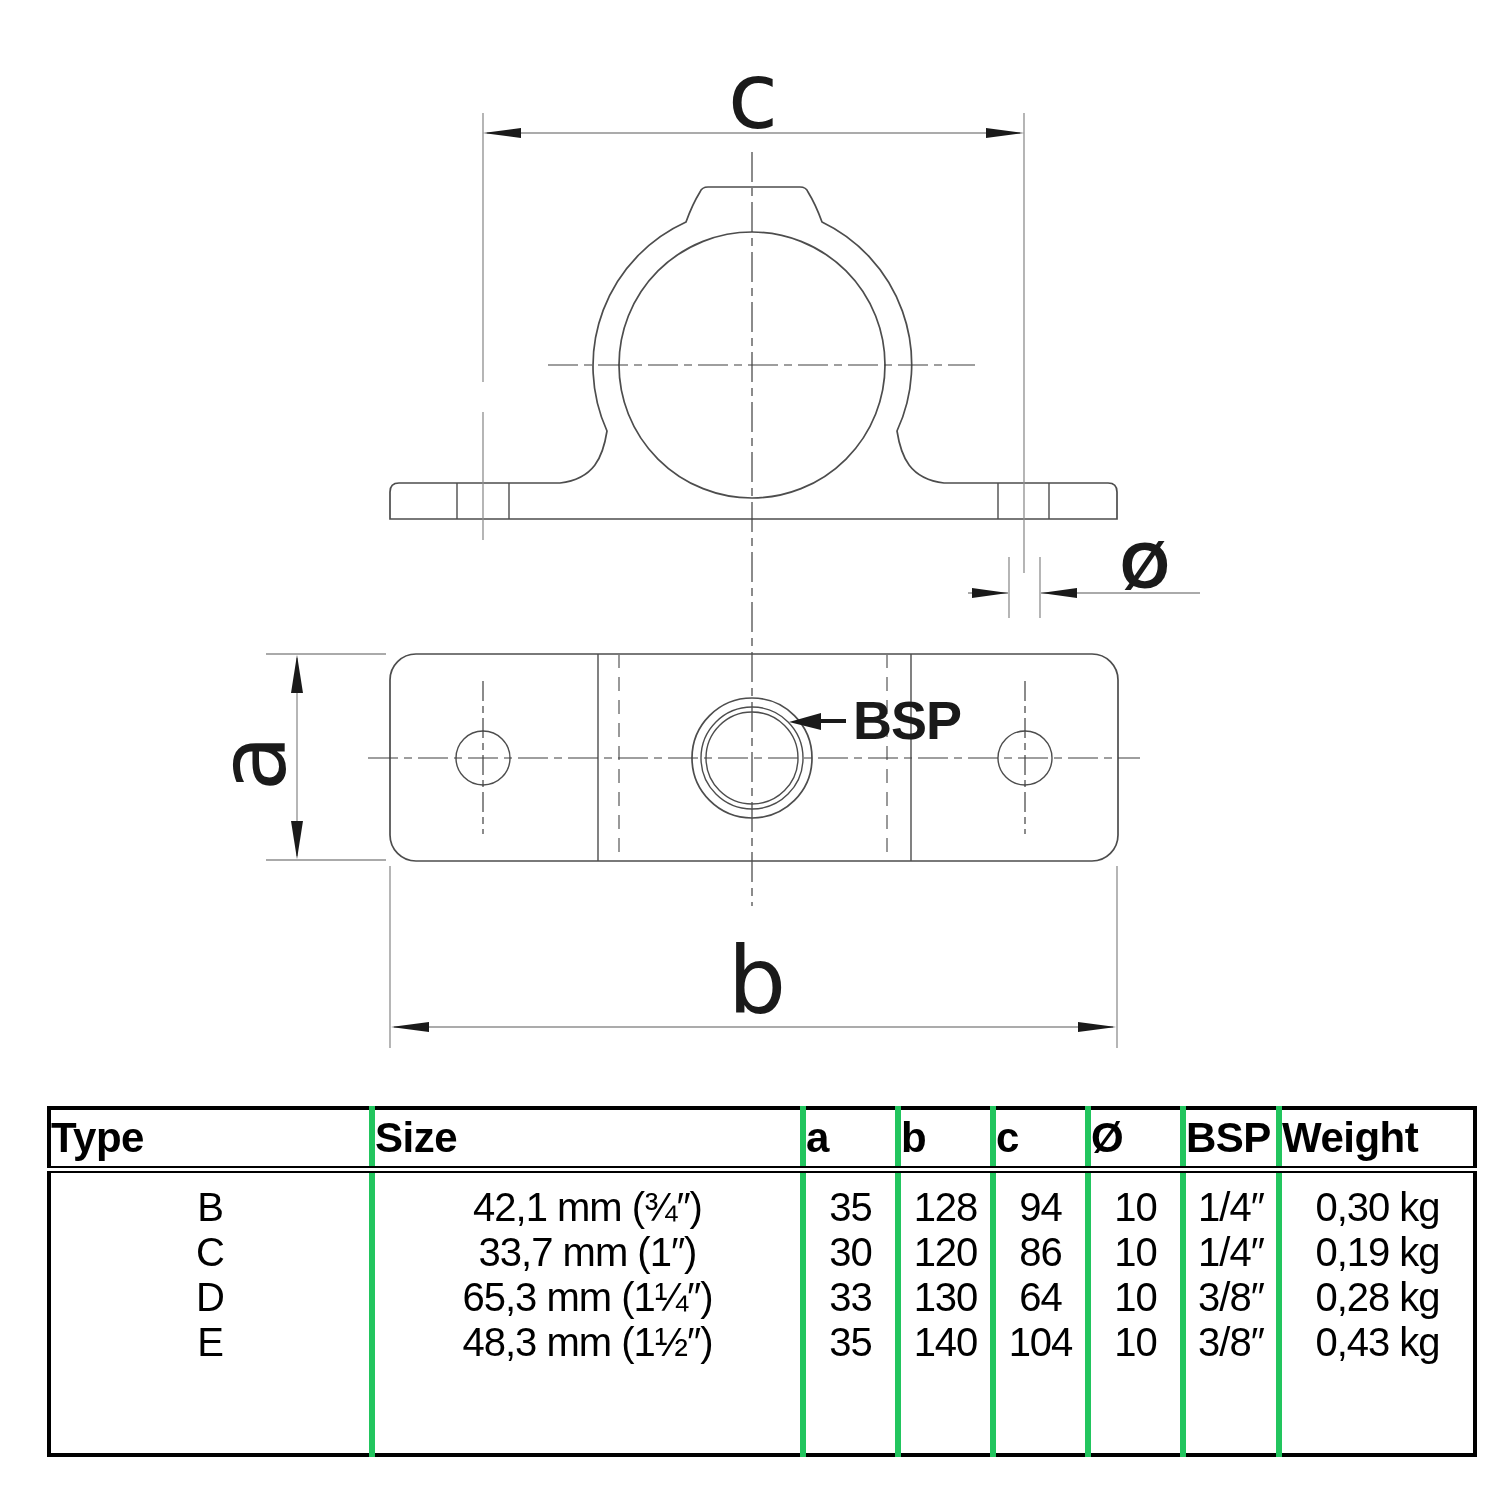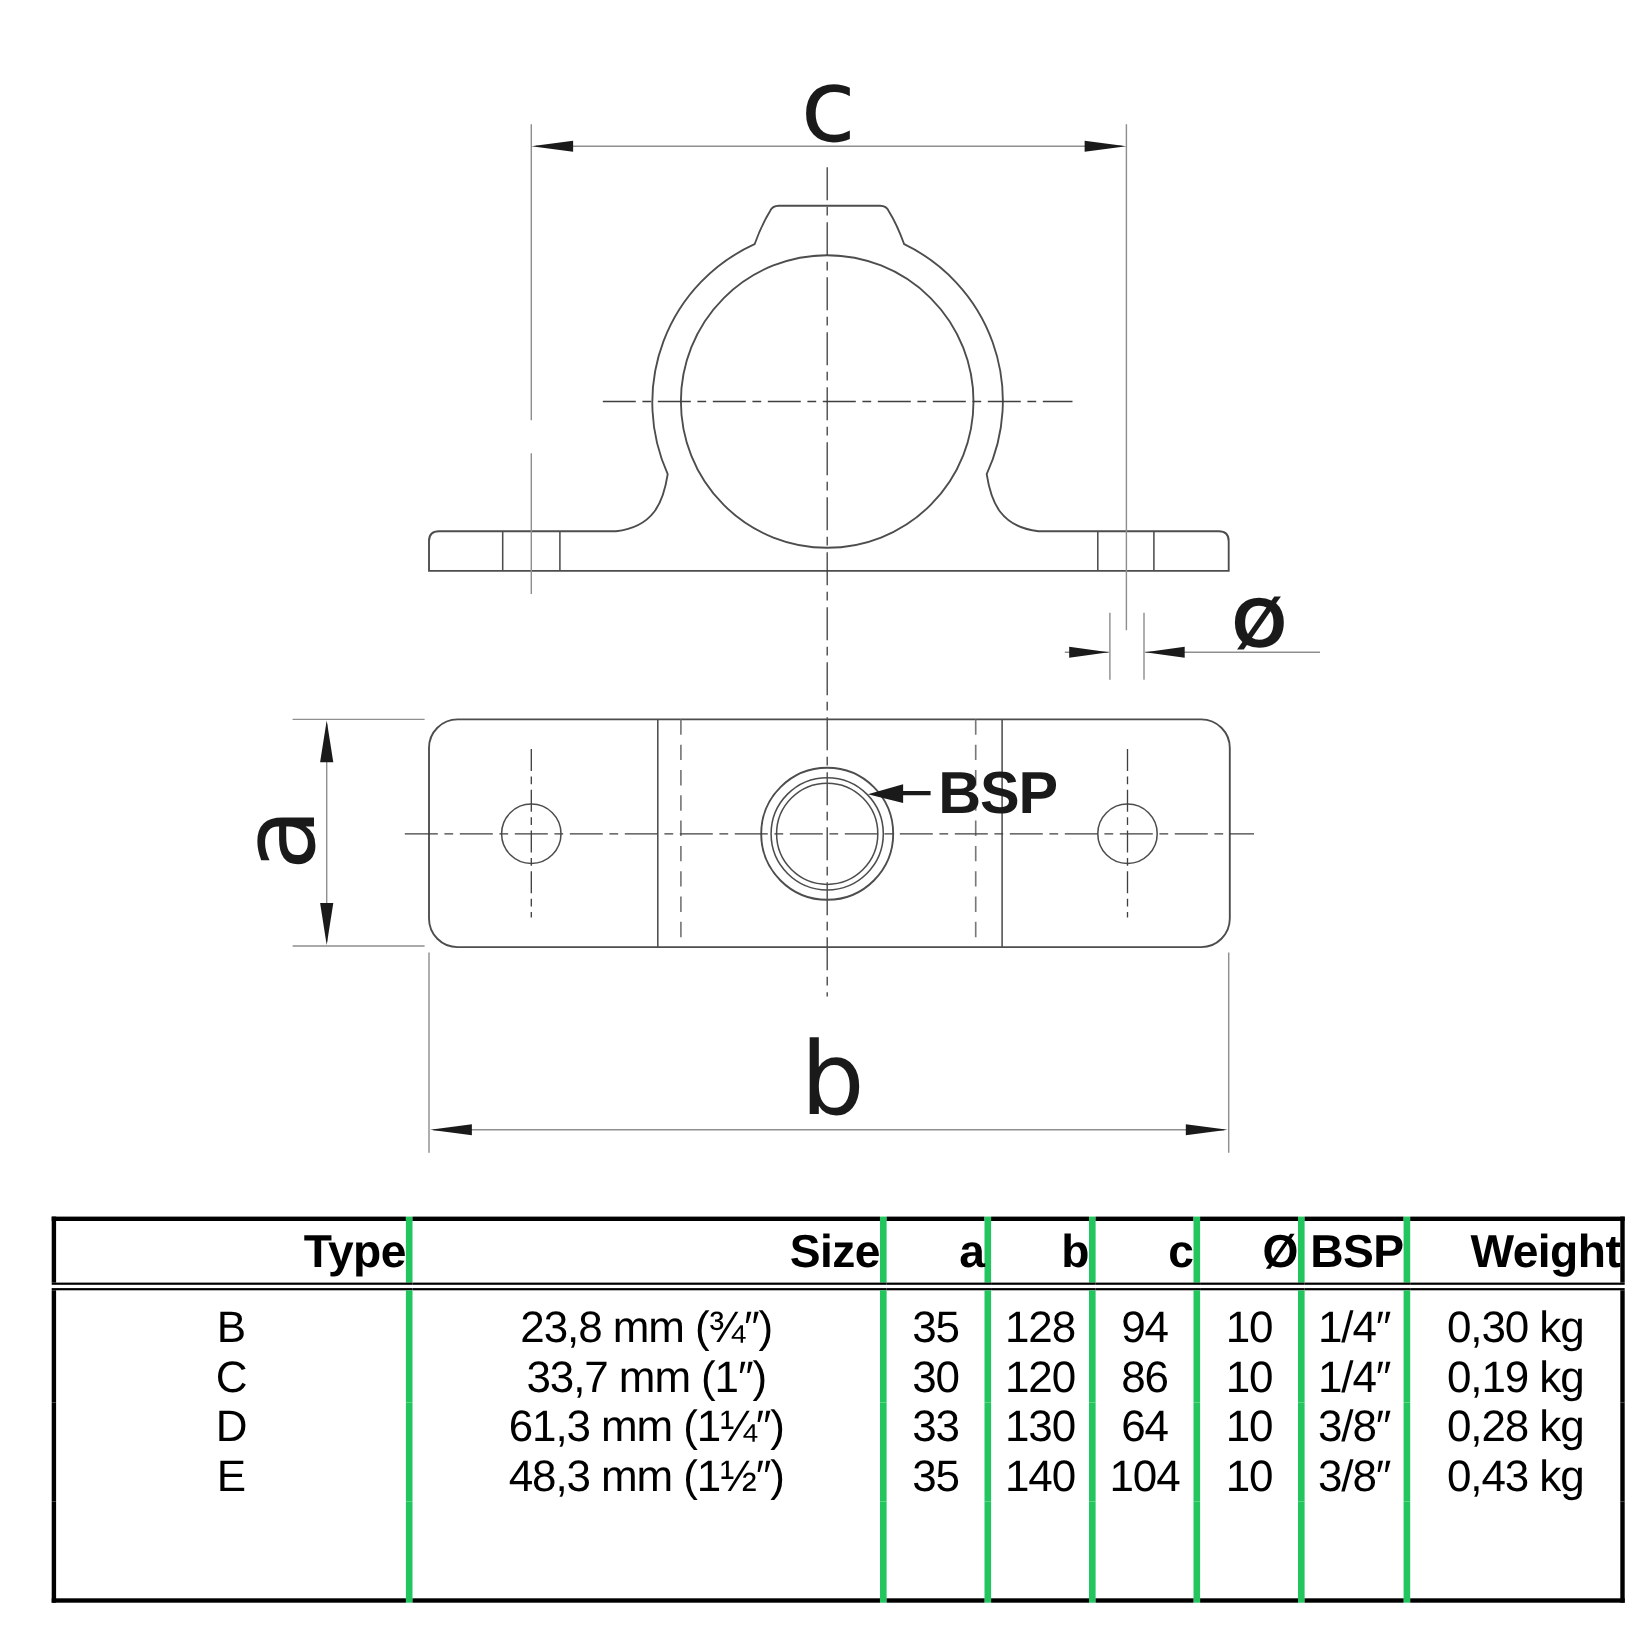--- a/index.html
+++ b/index.html
@@ -14,21 +14,21 @@
   .hid{stroke:#787878;stroke-width:1.5;fill:none;stroke-dasharray:14 9;}
   .dim{stroke:#8f8f8f;stroke-width:1.3;fill:none;}
   .arr{fill:#1a1a1a;stroke:none;}
   .dimtxt{fill:#1a1a1a;font-family:"DejaVu Sans",sans-serif;font-size:92px;}
   .dimtxt-d{fill:#1a1a1a;font-family:"Liberation Sans",sans-serif;font-weight:bold;font-size:64px;}
   .dimtxt-bsp{fill:#1a1a1a;font-family:"Liberation Sans",sans-serif;font-weight:bold;font-size:54px;letter-spacing:-1px;}
   
   .tblwrap{position:absolute;left:47px;top:1106px;width:1426px;height:351px;}
   table.spec{border-collapse:collapse;table-layout:fixed;width:100%;height:100%;
              border:4px solid #000;font-family:"Liberation Sans",sans-serif;color:#000;}
-  table.spec th{font-size:42px;font-weight:bold;letter-spacing:-0.5px;text-align:right;
+  table.spec th{font-size:42px;font-weight:bold;letter-spacing:-0.5px;text-align:left;
                 vertical-align:middle;height:56px;border-bottom:7px double #000;padding:0;}
   table.spec td{font-size:40px;letter-spacing:-1px;text-align:center;vertical-align:middle;
                 height:45px;padding:0;}
   table.spec th + th, table.spec td + td{border-left:6px solid #22c55e;}
   table.spec tr.first td{padding-top:12px;}
   table.spec tr.filler td{height:auto;}
 </style>
 </head>
 <body>
 
@@ -137,41 +137,41 @@
           <th>b</th>
           <th>c</th>
           <th>Ø</th>
           <th>BSP</th>
           <th>Weight</th>
         </tr>
       </thead>
       <tbody>
         <tr class="first">
           <td>B</td>
-          <td>23,8 mm (¾″)</td>
+          <td>42,1 mm (¾″)</td>
           <td>35</td>
           <td>128</td>
           <td>94</td>
           <td>10</td>
           <td>1/4″</td>
           <td>0,30 kg</td>
         </tr>
         <tr>
           <td>C</td>
           <td>33,7 mm (1″)</td>
           <td>30</td>
           <td>120</td>
           <td>86</td>
           <td>10</td>
           <td>1/4″</td>
           <td>0,19 kg</td>
         </tr>
         <tr>
           <td>D</td>
-          <td>61,3 mm (1¼″)</td>
+          <td>65,3 mm (1¼″)</td>
           <td>33</td>
           <td>130</td>
           <td>64</td>
           <td>10</td>
           <td>3/8″</td>
           <td>0,28 kg</td>
         </tr>
         <tr>
           <td>E</td>
           <td>48,3 mm (1½″)</td>

